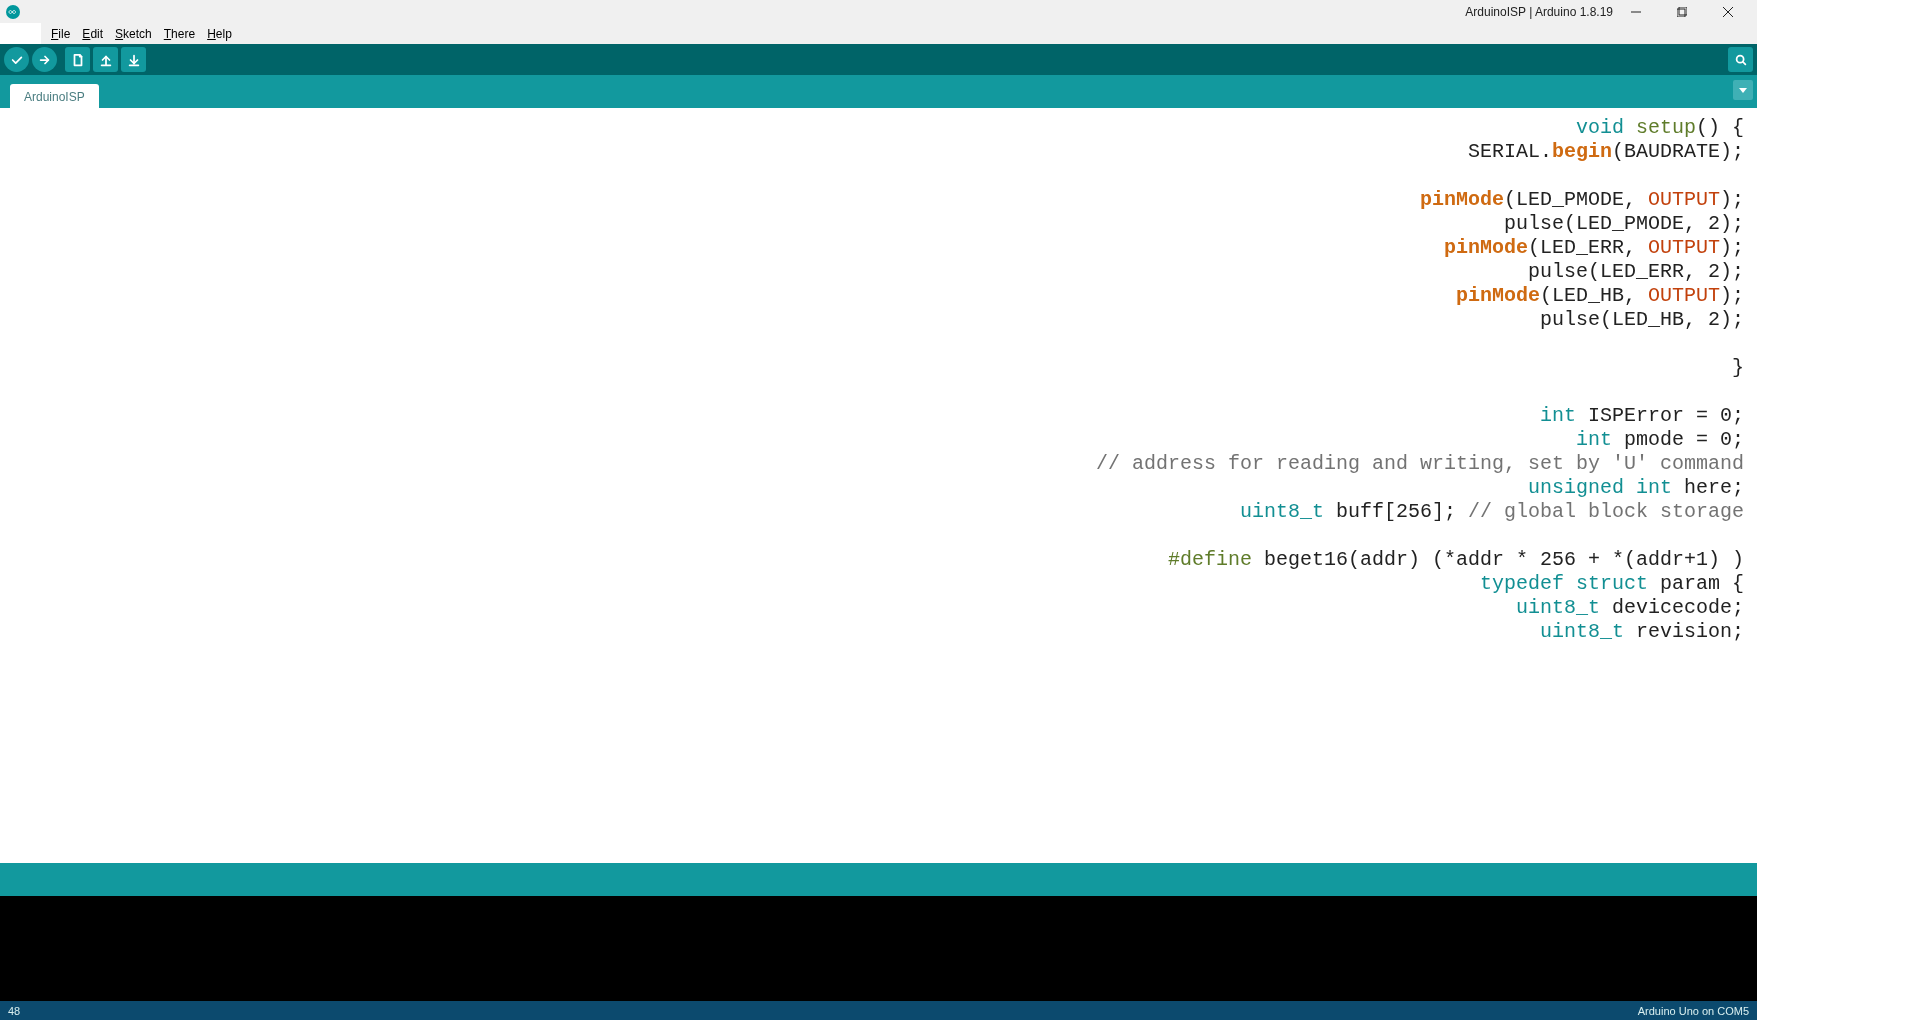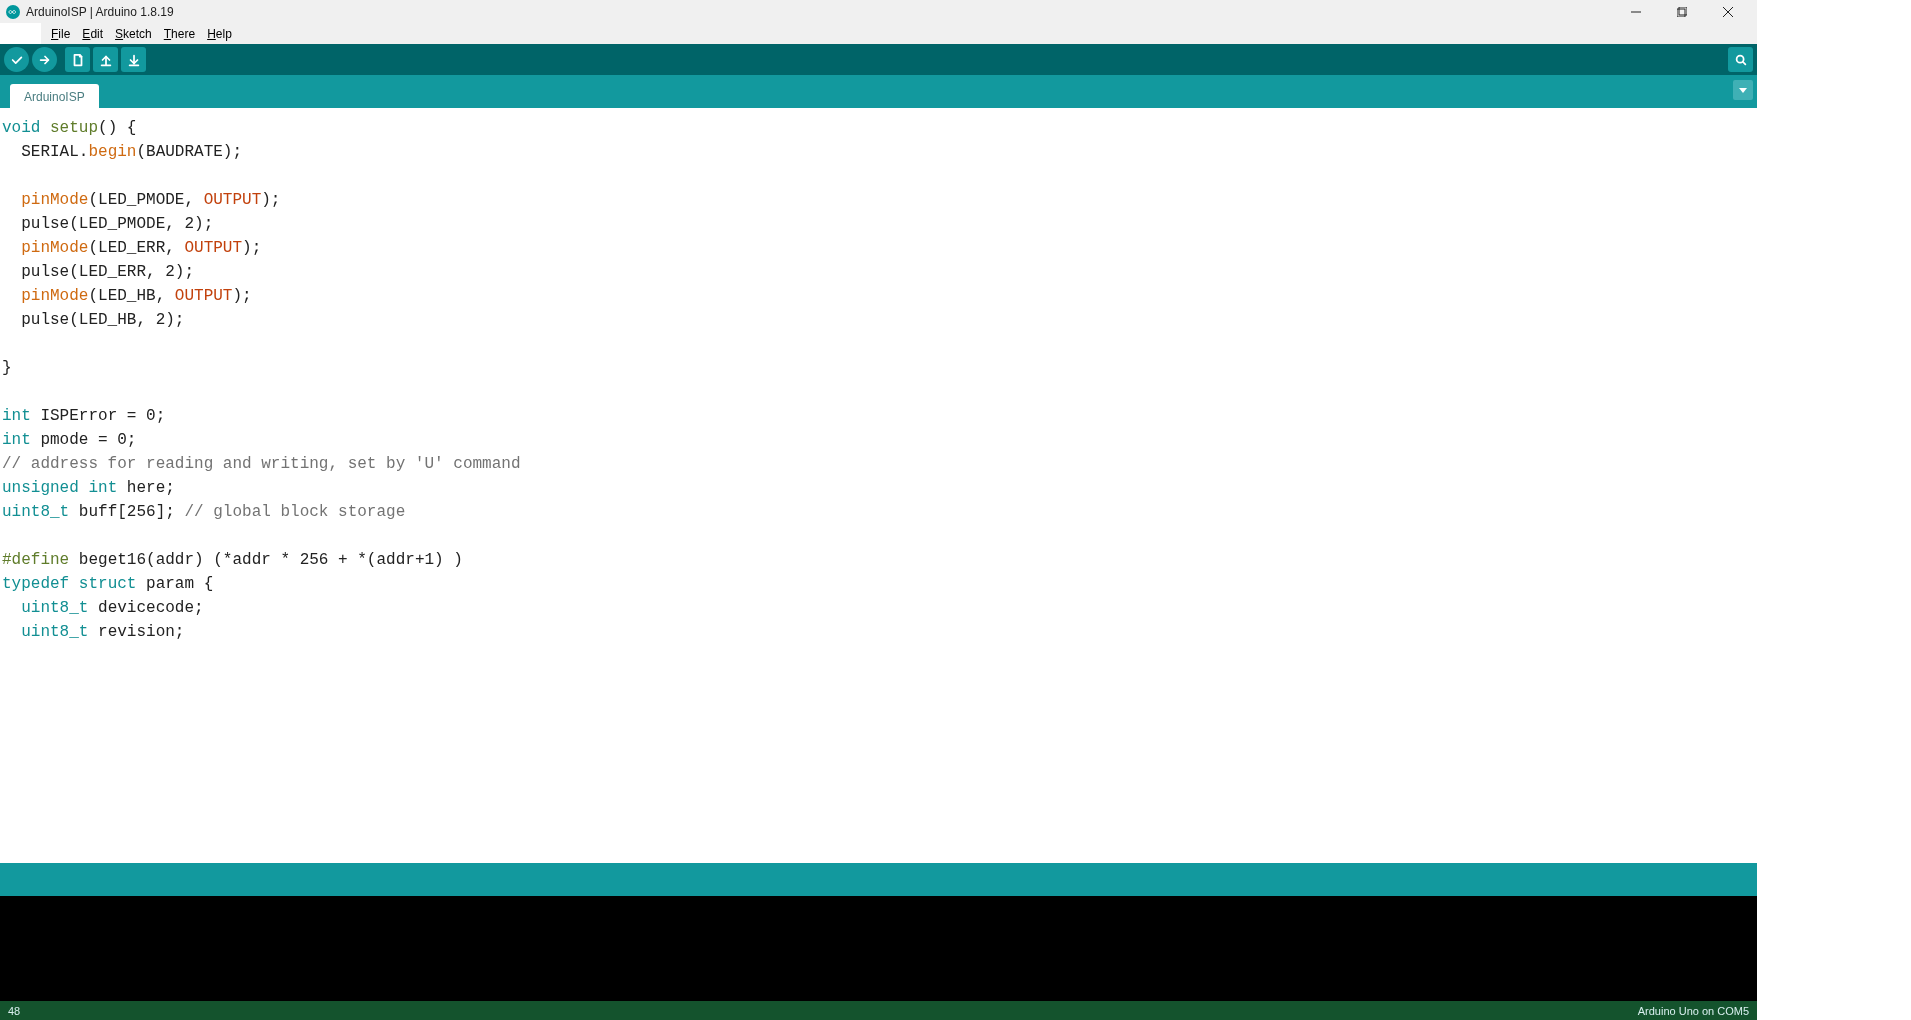--- a/index.html
+++ b/index.html
@@ -1,17 +1,17 @@
 <!DOCTYPE html>
 <html><head>
 <meta charset="utf-8">
 <style>
   * { box-sizing: border-box; margin: 0; padding: 0; }
   html, body { width: 100%; height: 100%; font-family: "Segoe UI", Tahoma, sans-serif; font-size: 13px; overflow: hidden; background: #fff; }
-  .window { width: 1757px; height: 1020px; display: flex; flex-direction: column; background: #fff; }
+  .window { width: 1757px; height: 1020px; display: flex; flex-direction: column; background: #fff; text-align: right; }
 
   
   .titlebar { height: 23px; background: #f0f0f0; display: flex; align-items: center; padding: 0 6px; color: #222; }
   .titlebar .app-icon { width: 14px; height: 14px; border-radius: 50%; background: #00979c; display: inline-flex; align-items: center; justify-content: center; margin-right: 6px; }
   .titlebar .app-icon svg { width: 10px; height: 6px; display: block; }
   .titlebar .title { flex: 1; font-size: 12px; }
   .titlebar .win-btn { width: 46px; height: 23px; display: inline-flex; align-items: center; justify-content: center; color: #222; }
   .titlebar .win-btn svg { width: 10px; height: 10px; }
 
   
@@ -29,35 +29,35 @@
   .toolbar .spacer { flex: 1; }
   .tool-btn.right { border-radius: 3px; }
 
   
   .tabstrip { height: 33px; background: #12999e; display: flex; align-items: flex-end; padding-left: 10px; position: relative; }
   .tab { background: #fff; color: #4a7d80; font-size: 12px; padding: 6px 14px 4px; border-top-left-radius: 3px; border-top-right-radius: 3px; margin-bottom: 0; }
   .tabstrip .dropdown-btn { position: absolute; right: 4px; top: 5px; width: 20px; height: 20px; background: #3fb0b5; border-radius: 2px; display: inline-flex; align-items: center; justify-content: center; }
   .tabstrip .dropdown-btn svg { width: 10px; height: 10px; }
 
   
-  .editor { flex: 1; background: #fff; overflow: auto; padding: 8px 2px; font-family: "Consolas", "Courier New", monospace; font-size: 16px; line-height: 24px; color: #222; white-space: pre; }
+  .editor { flex: 1; background: #fff; overflow: auto; padding: 8px 13px; font-family: "Consolas", "Courier New", monospace; font-size: 20px; line-height: 24px; color: #222; white-space: pre; }
   .kw-type   { color: #128f93; }
-  .kw-func   { color: #cf6a11; }
+  .kw-func   { color: #cf6a11; font-weight: bold; }
   .kw-const  { color: #c2410c; }
   .kw-pre    { color: #5f7c2a; }
   .comment   { color: #737373; }
 
   
   .status-strip { height: 33px; background: #12999e; }
 
   
   .console { height: 105px; background: #000; color: #ddd; font-family: "Consolas", monospace; font-size: 13px; padding: 4px 6px; white-space: pre-wrap; }
 
   
-  .statusbar { height: 19px; background: #14532d; color: #d9efef; display: flex; align-items: center; font-size: 11px; padding: 0 8px; }
+  .statusbar { height: 19px; background: #0c4a6e; color: #d9efef; display: flex; align-items: center; font-size: 11px; padding: 0 8px; }
   .statusbar .line-no { }
   .statusbar .board { margin-left: auto; }
 </style>
 </head>
 <body>
 
 <div class="window">
 
   <div class="titlebar">
     <span class="app-icon">

